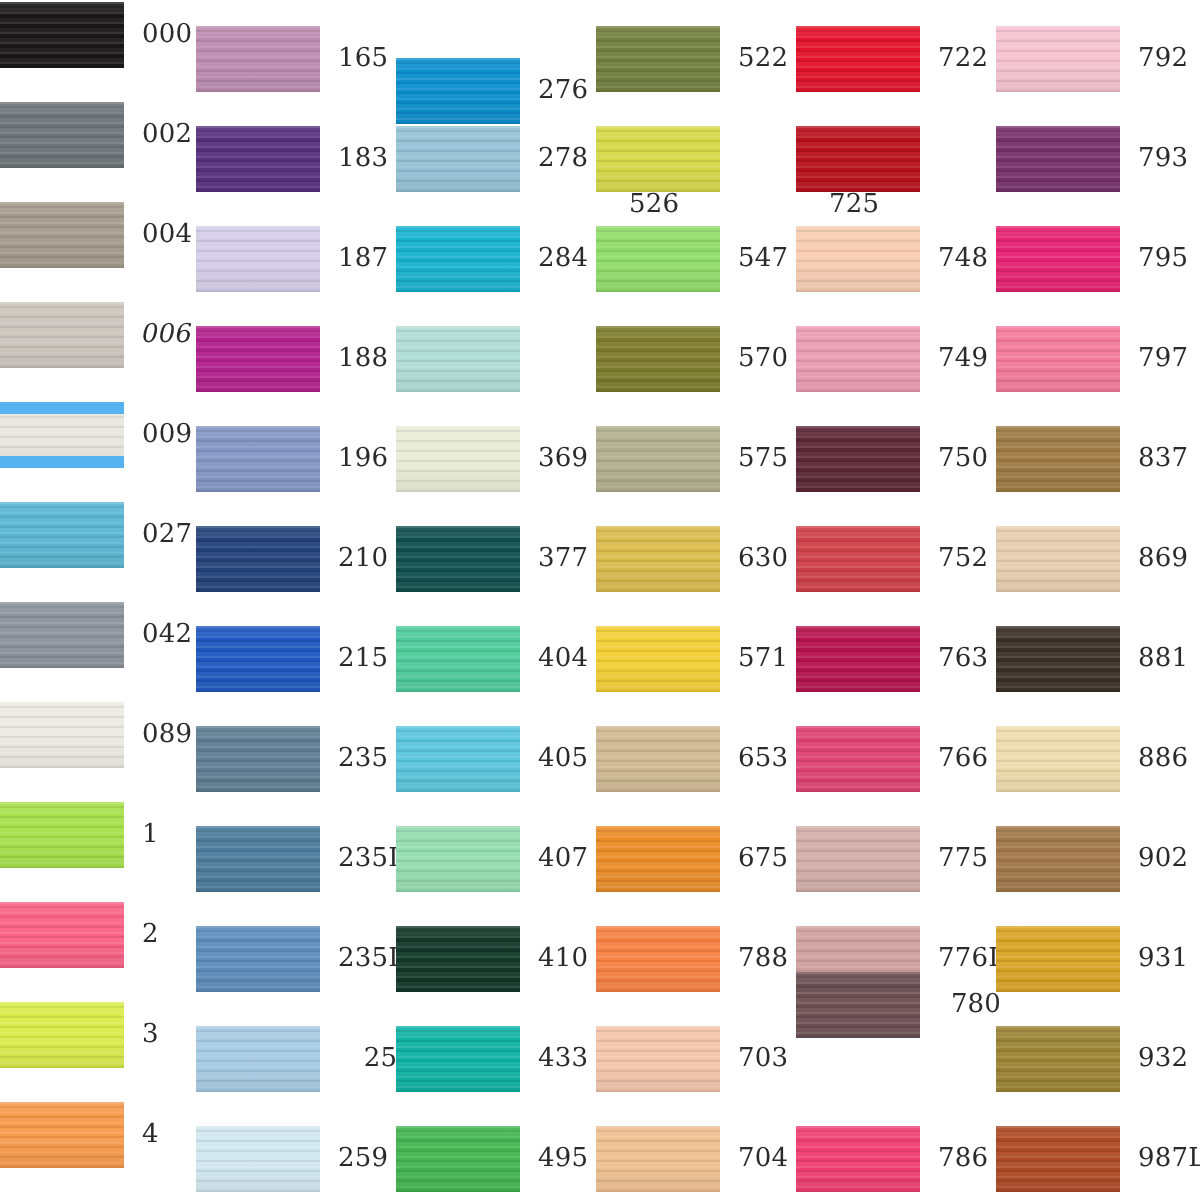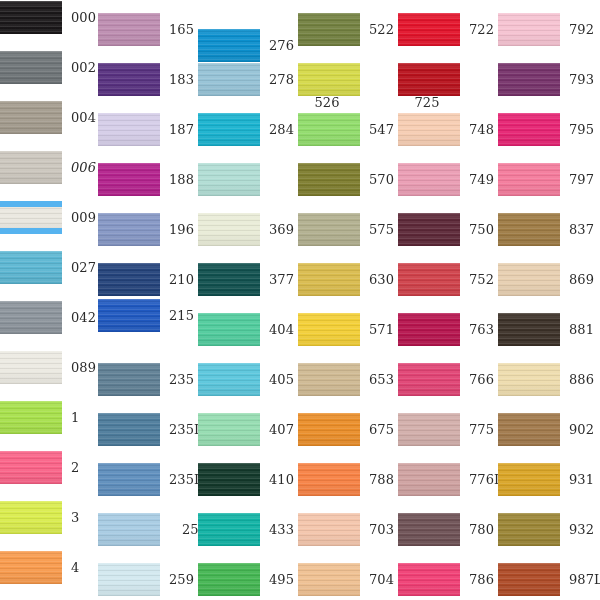--- a/index.html
+++ b/index.html
@@ -164,21 +164,21 @@
         <div class="label">188</div>
       </div>
       <div class="cell" style="top: 213px;">
         <div class="swatch" title="196" style="background: rgb(132, 150, 196);"></div>
         <div class="label">196</div>
       </div>
       <div class="cell" style="top: 263px;">
         <div class="swatch" title="210" style="background: rgb(35, 66, 122);"></div>
         <div class="label">210</div>
       </div>
-      <div class="cell" style="top: 299px; justify-content: space-between;">
+      <div class="cell" style="top: 313px; justify-content: space-between;">
         <div class="swatch" title="215" style="background: rgb(31, 88, 192);"></div>
         <div class="label">215</div>
       </div>
       <div class="cell" style="top: 363px;">
         <div class="swatch" title="235" style="background: rgb(94, 126, 147);"></div>
         <div class="label">235</div>
       </div>
       <div class="cell" style="top: 413px;">
         <div class="swatch" title="235D" style="background: rgb(76, 123, 155);"></div>
         <div class="label">235D</div>
@@ -330,21 +330,21 @@
         <div class="label">766</div>
       </div>
       <div class="cell" style="top: 413px;">
         <div class="swatch" title="775" style="background: rgb(210, 174, 170);"></div>
         <div class="label">775</div>
       </div>
       <div class="cell" style="top: 463px;">
         <div class="swatch" title="776L" style="background: rgb(207, 161, 160);"></div>
         <div class="label">776L</div>
       </div>
-      <div class="cell" style="top: 513px;">
+      <div class="cell" style="top: 486px; text-align: center;">
         <div class="swatch" title="780" style="background: rgb(109, 80, 84);"></div>
         <div class="label">780</div>
       </div>
       <div class="cell" style="top: 563px;">
         <div class="swatch" title="786" style="background: rgb(240, 62, 116);"></div>
         <div class="label">786</div>
       </div>
     </div>
     <div class="col" style="left: 498px;">
       <div class="cell" style="top: 13px;">

